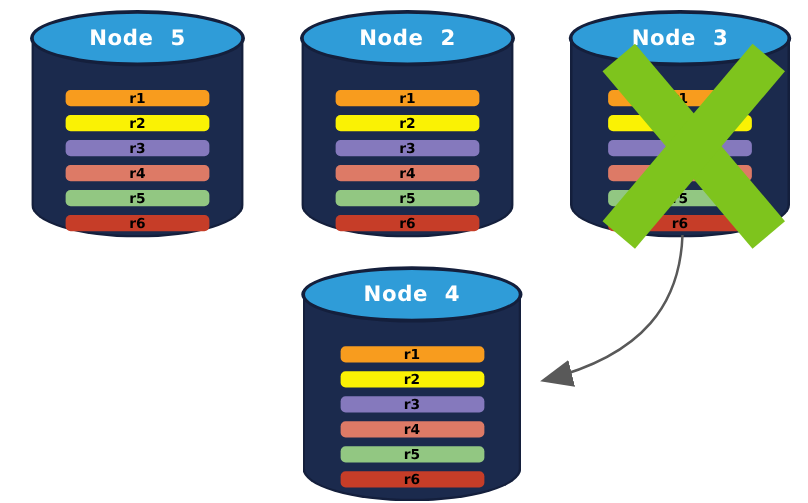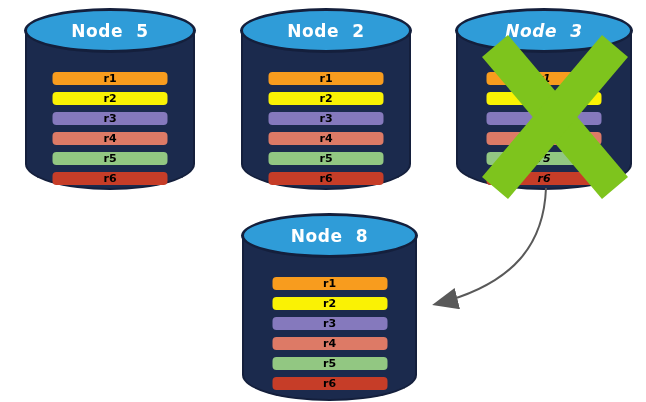--- a/index.html
+++ b/index.html
@@ -2,21 +2,21 @@
 <html style="--cyl-body: #1B2A4D; --cyl-border: #141F3C; --cyl-top: #2F9CD8; --title-color: #FFFFFF; --row-text: #000000;"><head>
 <meta charset="utf-8">
 <style>
   html,body{margin:0;padding:0;}
   body{font-family:"DejaVu Sans","Liberation Sans",sans-serif;}
   .canvas{position:relative;width:646px;height:402px;background:#fff;overflow:hidden;}
 
   .node{position:absolute;}
   #node-1{left:24px;top:8px;width:172px;height:182px;}
   #node-2{left:240px;top:8px;width:172px;height:182px;}
-  #node-3{left:455px;top:8px;width:178px;height:182px;font-style:italic;}
+  #node-3{left:455px;top:8px;width:178px;height:182px;}
   #node-4{left:241px;top:213px;width:177px;height:188px;}
 
   .cyl-body{
     position:absolute;left:1px;right:1px;top:23px;bottom:0;
     background:var(--cyl-body,#1B2A4D);
     border:2px solid var(--cyl-border,#141F3C);border-top:none;
     border-radius:0 0 50% 50% / 0 0 26px 26px;
     box-sizing:border-box;
   }
   .cyl-top{
@@ -95,21 +95,21 @@
         <div class="row" style="background: rgb(198, 61, 40);">r6</div>
       </div>
       <svg class="x-mark" viewBox="0 0 178 182" preserveAspectRatio="none" aria-hidden="true">
         <line class="x-line" x1="40" y1="38" x2="160" y2="180" stroke-width="34" stroke="#7EC41D"></line>
         <line class="x-line" x1="160" y1="38" x2="40" y2="180" stroke-width="34" stroke="#7EC41D"></line>
       </svg>
     </div>
     <div class="node" id="node-4">
       <div class="cyl-body"></div>
       <div class="cyl-top">
-        <span class="node-title">Node 8</span>
+        <span class="node-title">Node 4</span>
       </div>
       <div class="rows">
         <div class="row" style="background: rgb(248, 156, 30);">r1</div>
         <div class="row" style="background: rgb(250, 242, 4);">r2</div>
         <div class="row" style="background: rgb(133, 121, 189);">r3</div>
         <div class="row" style="background: rgb(221, 122, 102);">r4</div>
         <div class="row" style="background: rgb(146, 199, 130);">r5</div>
         <div class="row" style="background: rgb(198, 61, 40);">r6</div>
       </div>
 

